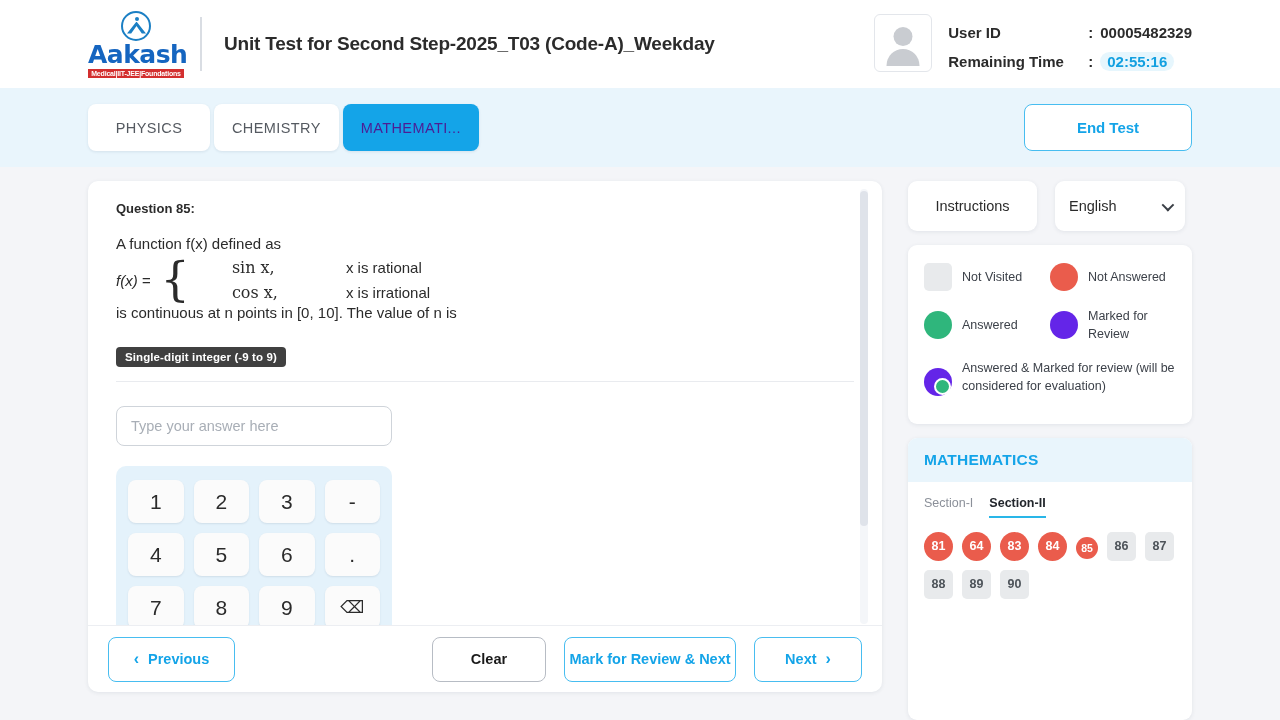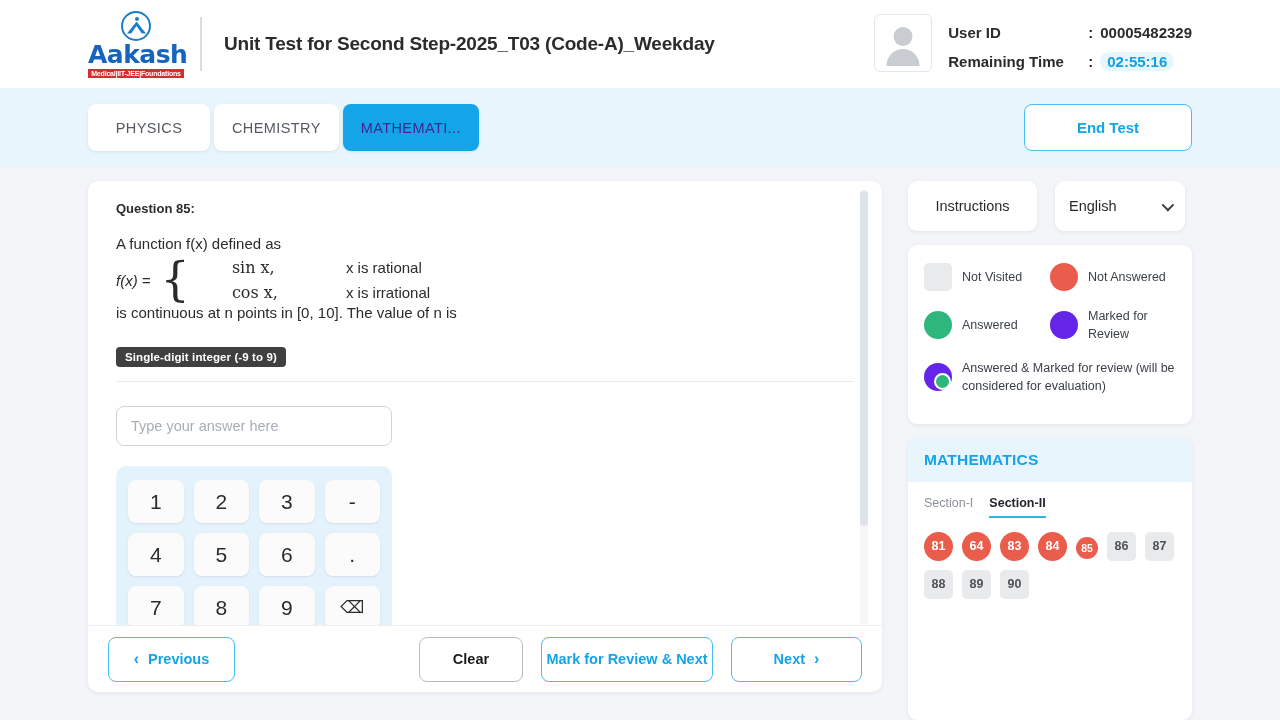--- a/index.html
+++ b/index.html
@@ -166,23 +166,23 @@
     position: relative;
   }
   .btn {
     height: 45px; border-radius: 8px; background: #ffffff;
     display: flex; align-items: center; justify-content: center;
     font-size: 14.5px; font-weight: bold; gap: 9px;
   }
   .btn-outline-blue { border: 1.5px solid #47bdf0; color: #14a4e8; }
   .btn-outline-gray { border: 1px solid #b7bcc4; color: #1a1a1a; }
   .btn-prev { width: 127px; }
-  .btn-clear { width: 104px; margin-left: auto; }
+  .btn-clear { width: 114px; margin-left: auto; }
   .btn-mark { width: 172px; margin-left: 18px; }
-  .btn-next { width: 131px; margin-left: 18px; }
+  .btn-next { width: 108px; margin-left: 18px; }
   .chev { font-size: 16px; font-weight: bold; }
   
   .right { width: 284px; display: flex; flex-direction: column; gap: 14px; }
   .right-top { display: flex; gap: 18px; }
   .instructions-btn {
     width: 129px; height: 50px; background: #ffffff; border-radius: 9px;
     box-shadow: 0 1px 4px rgba(30,50,80,0.09);
     display: flex; align-items: center; justify-content: center;
     font-size: 14.5px; color: #2b2b2b;
   }
@@ -198,21 +198,21 @@
     transform: rotate(45deg) translateY(-2px);
   }
   .legend {
     background: #ffffff; border-radius: 9px; padding: 18px 16px 28px 16px;
     box-shadow: 0 1px 4px rgba(30,50,80,0.09);
   }
   .legend-grid {
     display: grid; grid-template-columns: 1fr 1fr; row-gap: 16px;
   }
   .legend-item { display: flex; align-items: center; gap: 10px; }
-  .legend-item.wide { grid-column: 1 / span 2; align-items: center; }
+  .legend-item.wide { grid-column: 1 / span 2; align-items: flex-end; }
   .sw { width: 28px; height: 28px; flex: 0 0 28px; }
   .sw.square { border-radius: 5px; background: #e8eaec; }
   .sw.circle { border-radius: 50%; }
   .sw-red { background: #ea5c4c; }
   .sw-green { background: #2fb67c; }
   .sw-purple { background: #6425e8; }
   .sw-combo { position: relative; border-radius: 50%; background: #6425e8; }
   .sw-combo:after {
     content: ""; position: absolute; right: 1px; bottom: 1px;
     width: 13px; height: 13px; border-radius: 50%;

